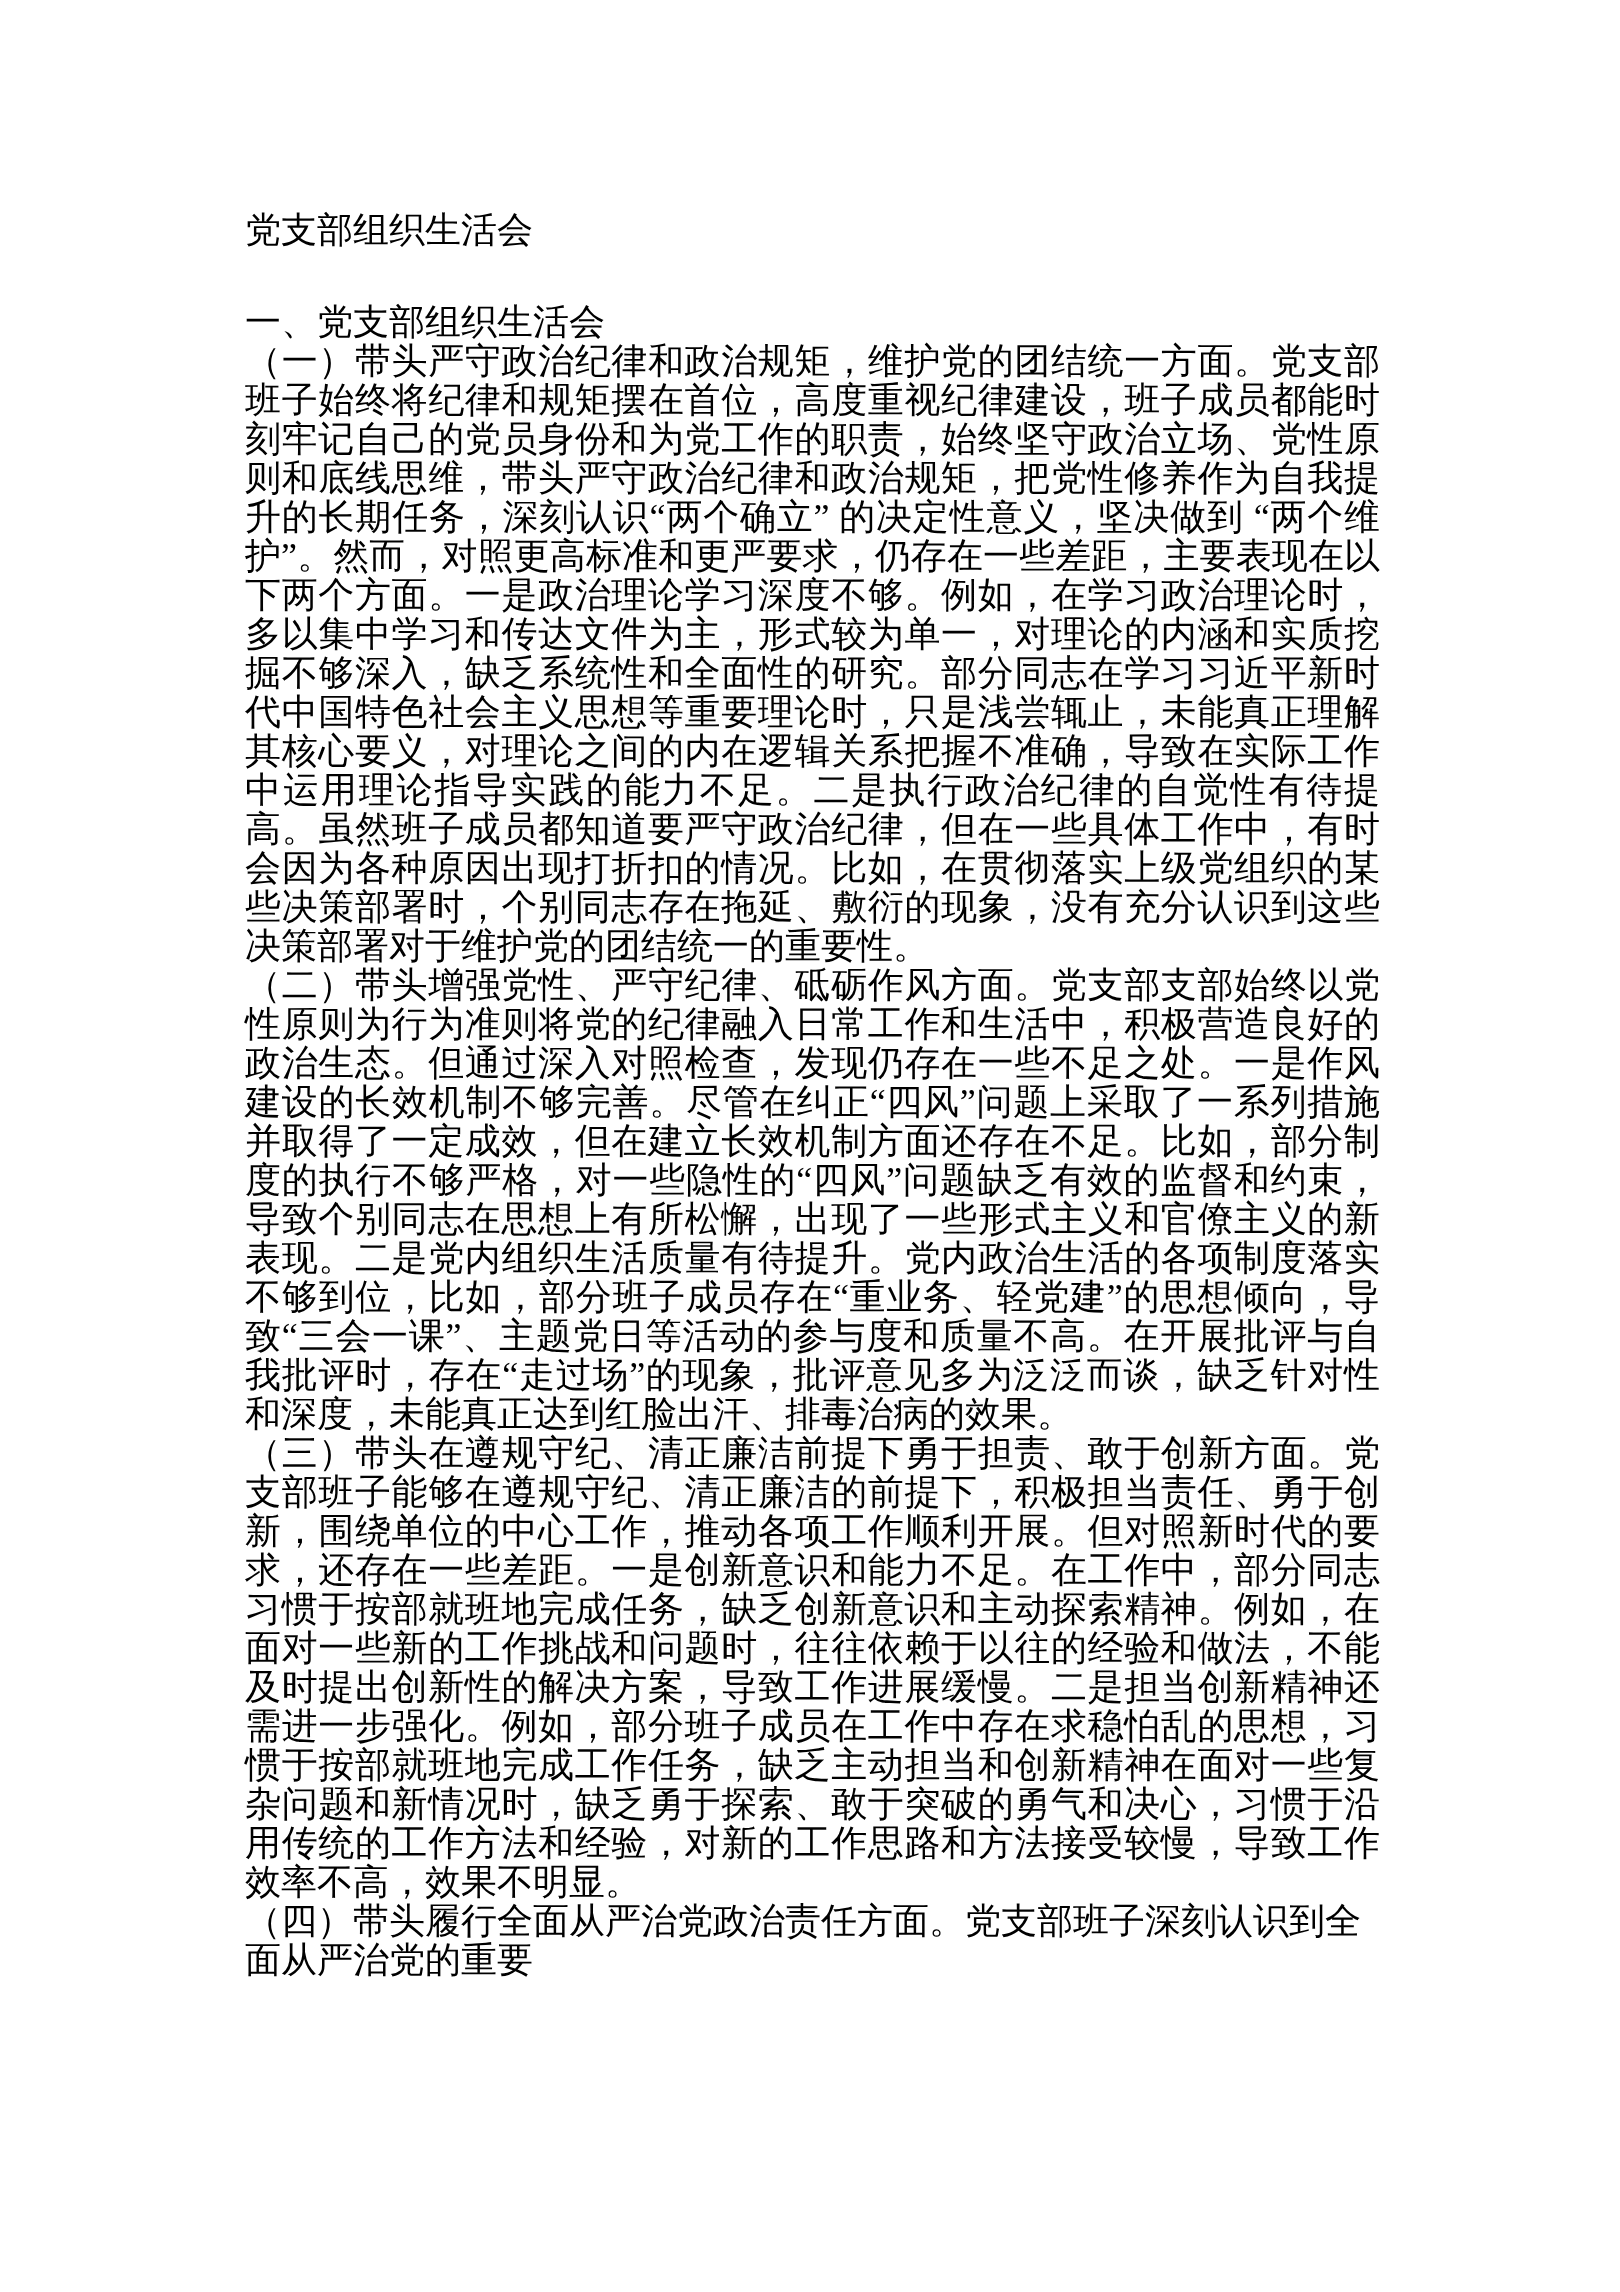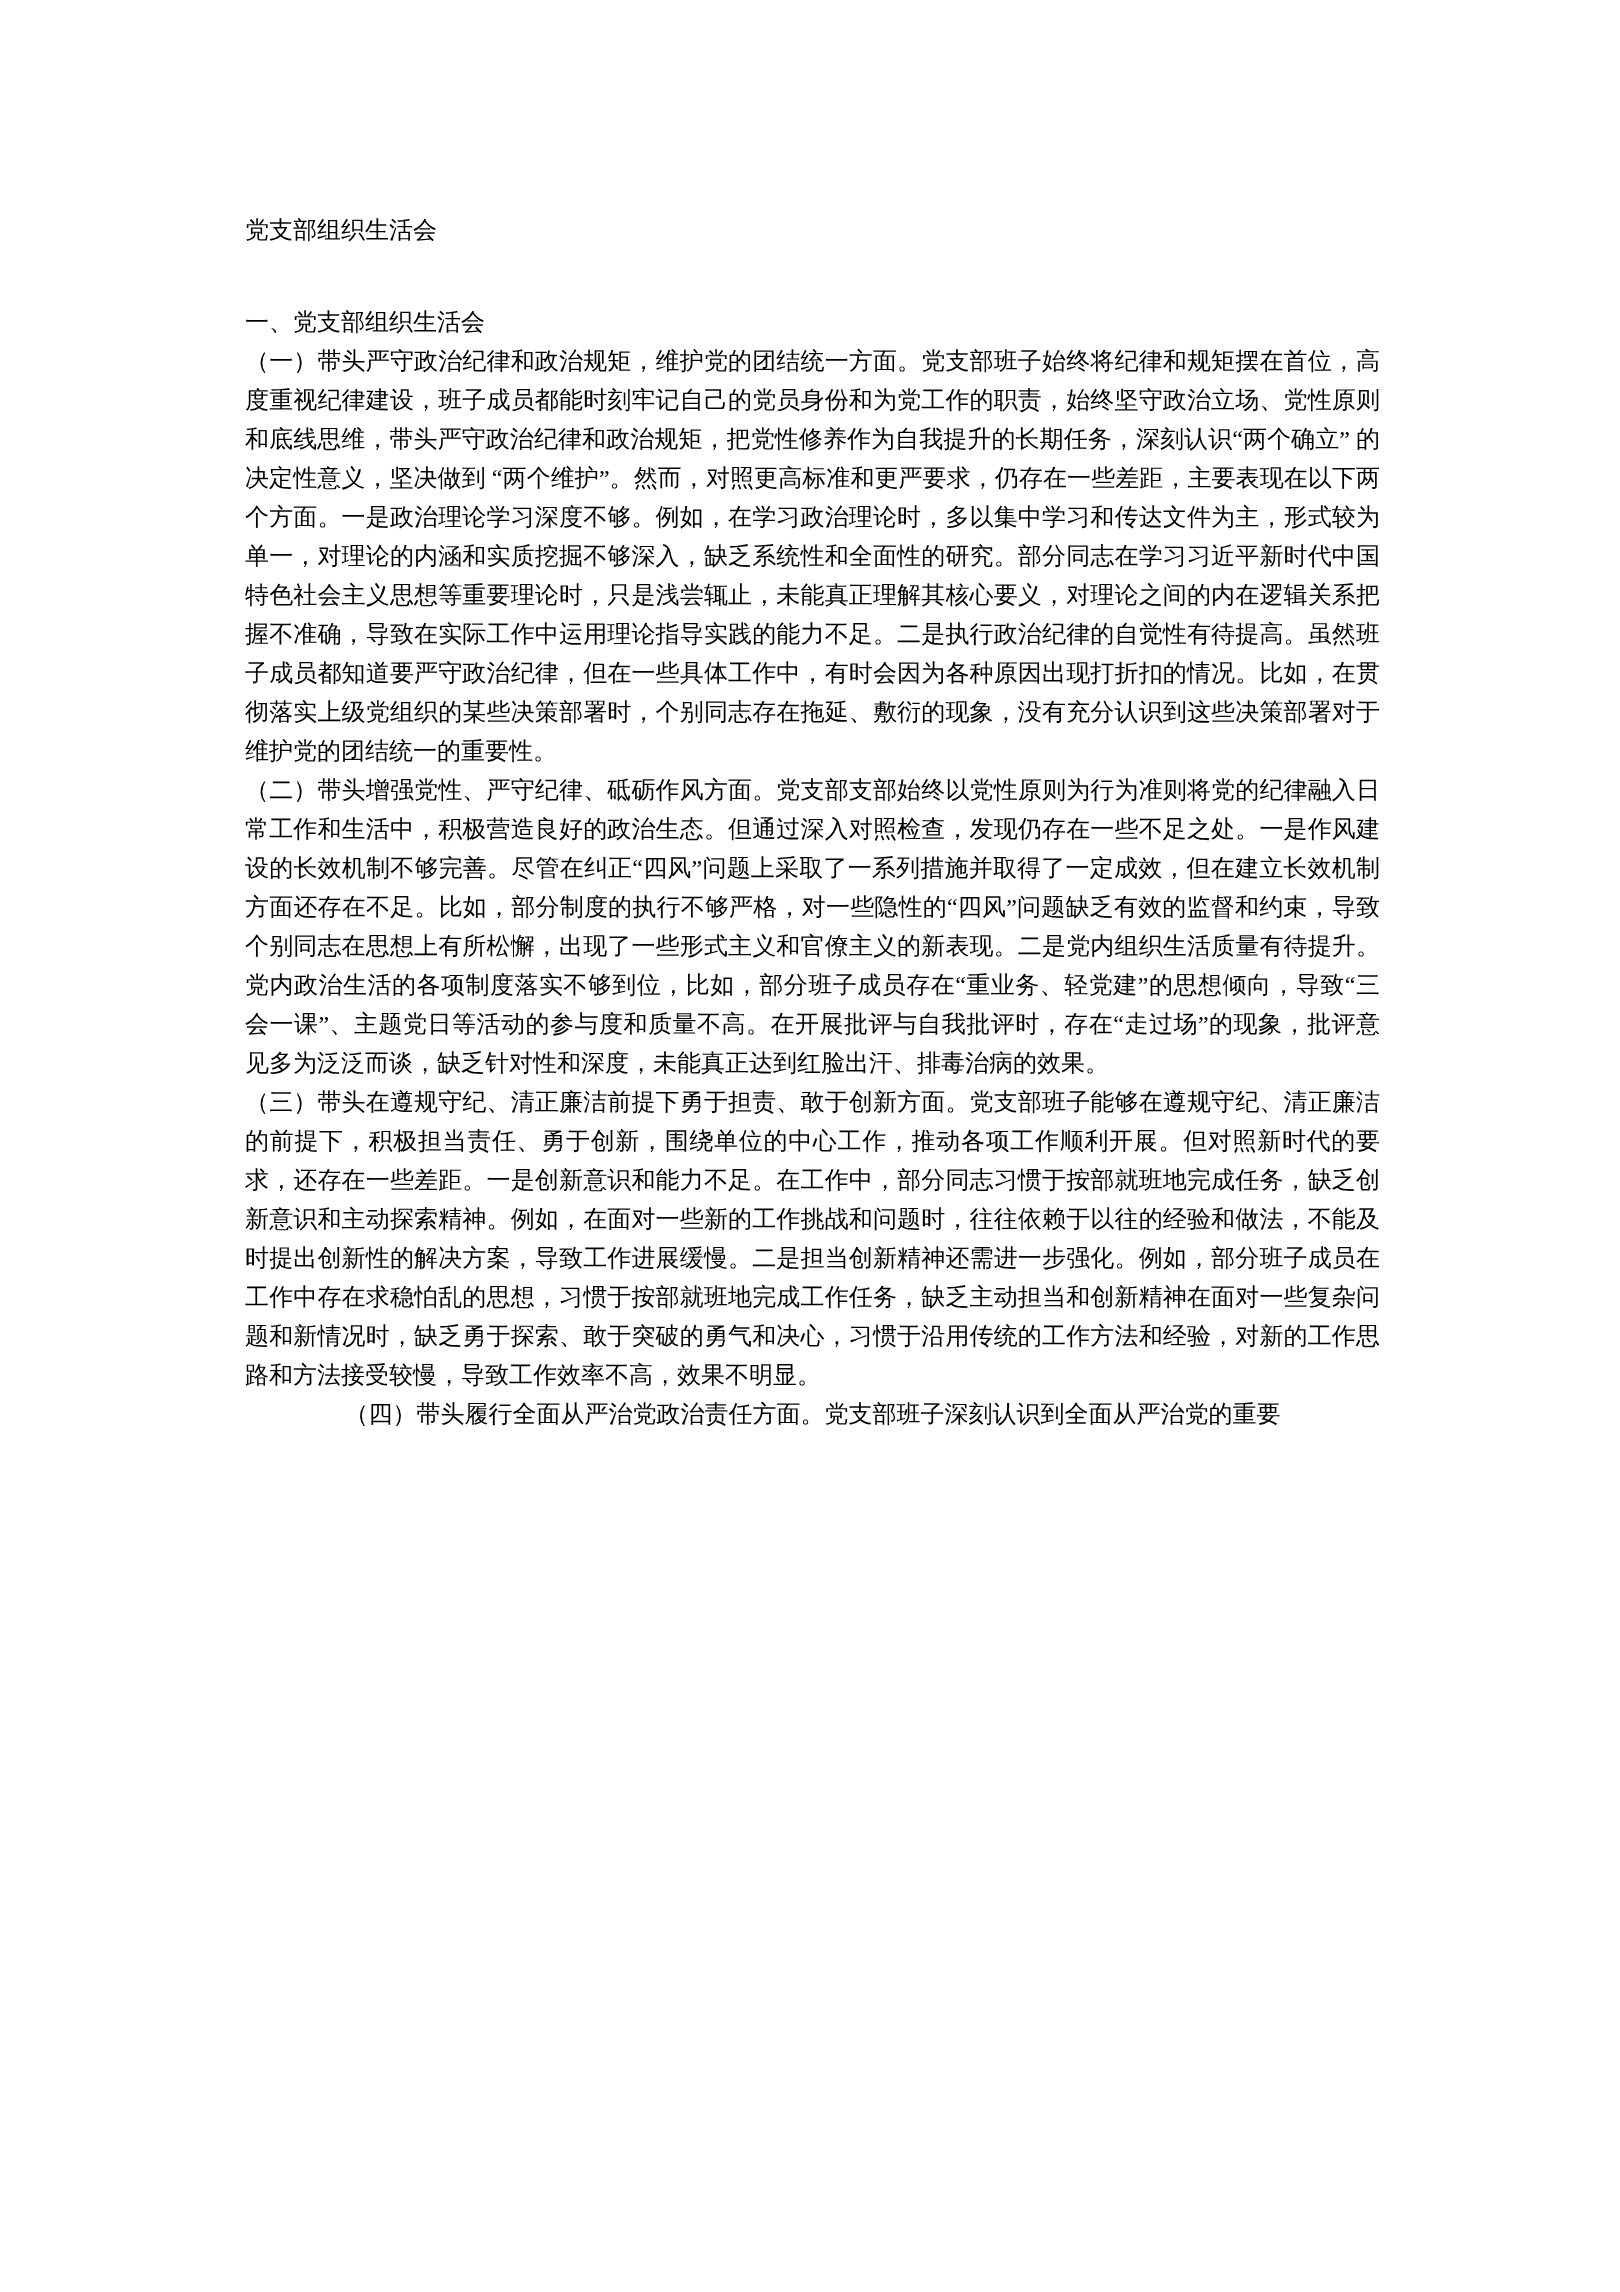--- a/index.html
+++ b/index.html
@@ -10,39 +10,39 @@
   .page {
     position: relative;
     width: 1620px;
     height: 2293px;
     box-sizing: border-box;
     margin: 0 auto;
     padding: 211px 240px 0 245px;
     background: #ffffff;
     color: #000000;
     font-family: "Liberation Serif", "DejaVu Serif", serif;
-    font-size: 24px;
+    font-size: 36px;
     line-height: 39px;
     overflow: hidden;
   }
   .page p {
     margin: 0;
     padding: 0;
   }
   .title-block {
     margin-bottom: 53px;
   }
   .meta-block {
     margin-bottom: 49px;
   }
   .body-block p {
     text-align: justify;
   }
   .body-block p:last-child {
-    text-align: center;
+    text-align: left;
   }
 </style>
 </head>
 <body>
 
 <div class="page">
 
   <div class="title-block">
     <p>党支部组织生活会</p>
   </div>

